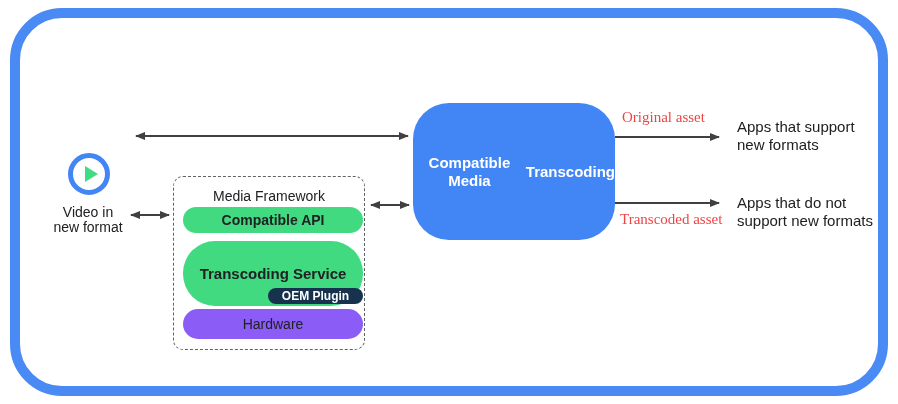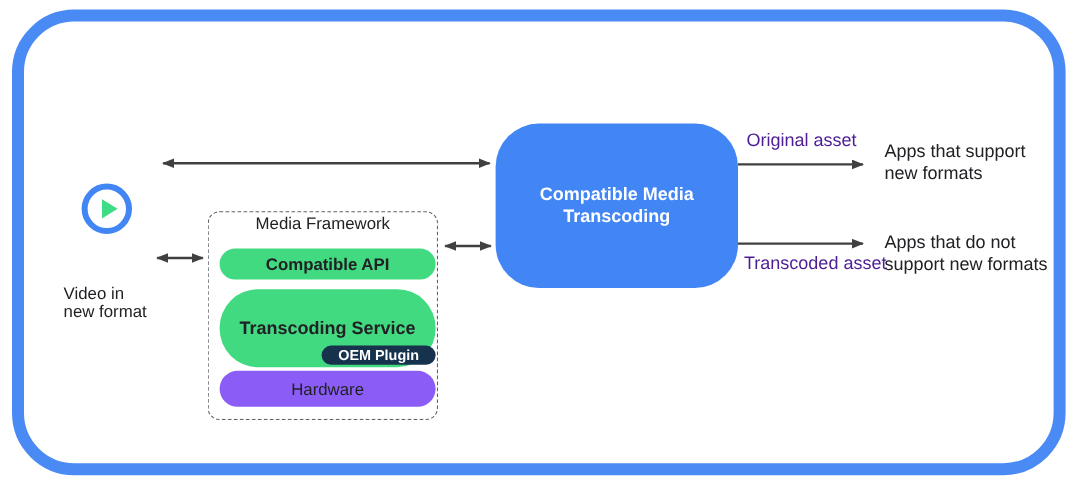--- a/index.html
+++ b/index.html
@@ -35,42 +35,41 @@
     width: 0; height: 0;
     border-top: 8px solid transparent;
     border-bottom: 8px solid transparent;
     border-left: 13px solid #3edc84;
     margin-left: 4px;
   }
   .source-caption {
     position: absolute;
     left: 53px; top: 205px; width: 70px;
     font-size: 14px; line-height: 15px;
-    text-align: left;
+    text-align: center;
     color: #202124;
-    margin-top: 32px;
   }
   
   svg.arrows {
     position: absolute; left: 0; top: 0;
     width: 898px; height: 404px;
     pointer-events: none;
   }
   
   .mf-box {
     position: absolute;
     left: 173px; top: 176px;
     width: 192px; height: 174px;
     border: 1.5px dashed #5f6368;
     border-radius: 10px;
     background: #fff;
   }
   .mf-title {
     position: absolute;
-    left: 0; top: 1px; width: 100%;
+    left: 0; top: 11px; width: 100%;
     text-align: center;
     font-size: 14px;
     color: #202124;
   }
   .layer {
     position: absolute;
     left: 9px; width: 180px;
     display: flex; align-items: center; justify-content: center;
     text-align: center;
   }
@@ -106,29 +105,30 @@
   .transcoder-box {
     position: absolute;
     left: 413px; top: 103px;
     width: 202px; height: 137px;
     background: #4285f4;
     border-radius: 36px;
     color: #ffffff;
     font-weight: bold;
     font-size: 15px;
     line-height: 18px;
-    display: flex; flex-direction: column;
+    display: flex; 
     align-items: center; justify-content: center;
     text-align: center;
   }
   .asset-label {
     position: absolute;
     font-size: 15px;
-    color: #4c1d95;
+    color: #ef4444;
     white-space: nowrap;
+    font-family: Liberation Serif, serif;
   }
   .asset-original { left: 622px; top: 109px; }
   .asset-transcoded { left: 620px; top: 211px; }
   .apps-label {
     position: absolute;
     font-size: 15px;
     line-height: 18px;
     color: #202124;
   }
   .apps-support { left: 737px; top: 118px; width: 130px; }

